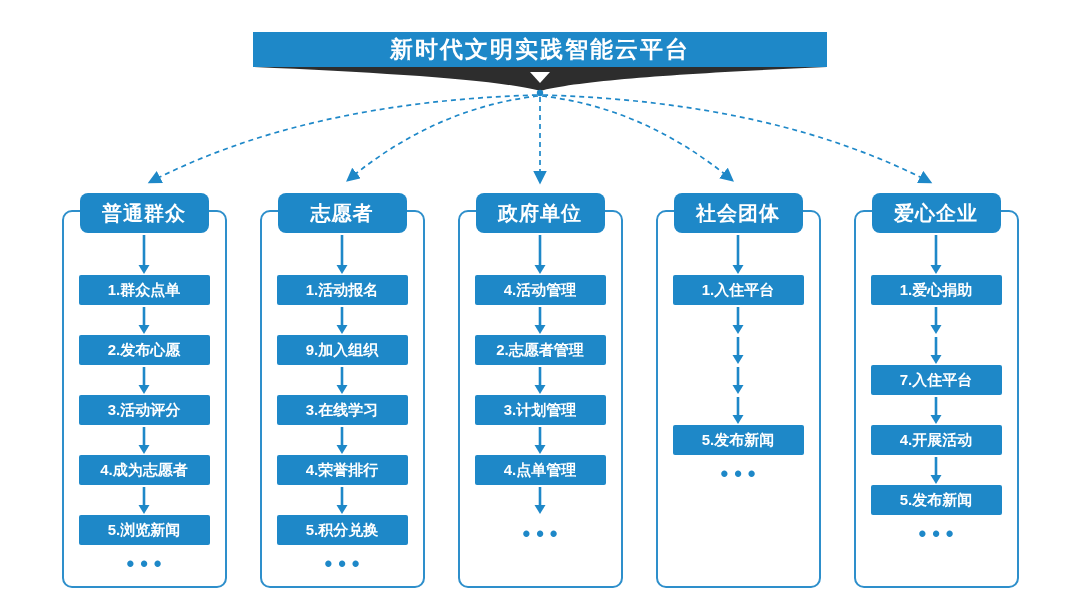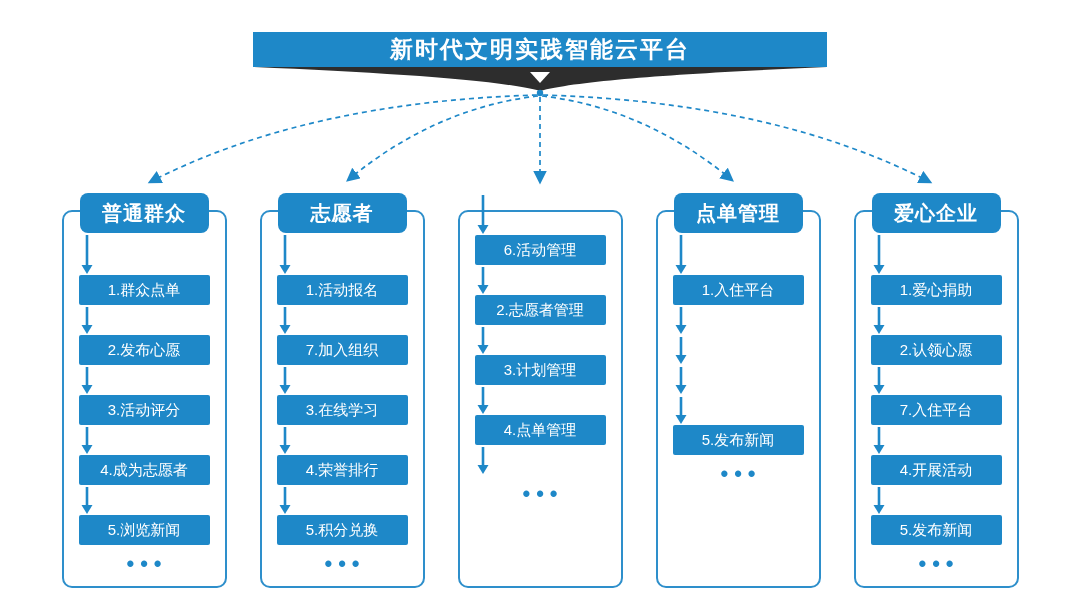--- a/index.html
+++ b/index.html
@@ -53,21 +53,21 @@
   }
   .col-header{
     position:relative;z-index:1;
     width:129px;height:40px;flex:0 0 40px;
     background:var(--primary);border-radius:8px;
     color:var(--text-on-primary);font-size:20px;font-weight:bold;letter-spacing:1px;
     display:flex;align-items:center;justify-content:center;
   }
   .col-body{
     position:relative;z-index:1;
-    display:flex;flex-direction:column;align-items:flex-start;
+    display:flex;flex-direction:column;align-items:center;font-weight:bold;
   }
   .item{
     width:131px;height:30px;flex:0 0 30px;
     background:var(--primary);border-radius:2px;
     color:var(--text-on-primary);font-size:15px;
     display:flex;align-items:center;justify-content:center;
     white-space:nowrap;
   }
   .v-arrow{display:block;}
   .v-arrow line{stroke:var(--primary);stroke-width:2.6;}
@@ -144,21 +144,21 @@
     <div class="col-body">
         <svg width="16" height="42" viewBox="0 0 16 42" class="v-arrow">
           <line x1="8" y1="2" x2="8" y2="33"></line>
           <polygon points="2.5,32 13.5,32 8,41"></polygon>
         </svg>
         <div class="item">1.活动报名</div>
         <svg width="16" height="30" viewBox="0 0 16 30" class="v-arrow">
           <line x1="8" y1="2" x2="8" y2="21"></line>
           <polygon points="2.5,20 13.5,20 8,29"></polygon>
         </svg>
-        <div class="item">7.加入组织</div>
+        <div class="item">9.加入组织</div>
         <svg width="16" height="30" viewBox="0 0 16 30" class="v-arrow">
           <line x1="8" y1="2" x2="8" y2="21"></line>
           <polygon points="2.5,20 13.5,20 8,29"></polygon>
         </svg>
         <div class="item">3.在线学习</div>
         <svg width="16" height="30" viewBox="0 0 16 30" class="v-arrow">
           <line x1="8" y1="2" x2="8" y2="21"></line>
           <polygon points="2.5,20 13.5,20 8,29"></polygon>
         </svg>
         <div class="item">4.荣誉排行</div>
@@ -166,26 +166,27 @@
           <line x1="8" y1="2" x2="8" y2="21"></line>
           <polygon points="2.5,20 13.5,20 8,29"></polygon>
         </svg>
         <div class="item">5.积分兑换</div>
       </div>
     <div class="more">•••</div>
   </div>
 
   <div class="column">
     <div class="col-outline"></div>
-    <div class="col-body">
-        <svg width="16" height="42" viewBox="0 0 16 42" class="v-arrow">
-          <line x1="8" y1="2" x2="8" y2="33"></line>
-          <polygon points="2.5,32 13.5,32 8,41"></polygon>
-        </svg>
-        <div class="item">6.活动管理</div>
+    <div class="col-header">政府单位</div>
+    <div class="col-body">
+        <svg width="16" height="42" viewBox="0 0 16 42" class="v-arrow">
+          <line x1="8" y1="2" x2="8" y2="33"></line>
+          <polygon points="2.5,32 13.5,32 8,41"></polygon>
+        </svg>
+        <div class="item">4.活动管理</div>
         <svg width="16" height="30" viewBox="0 0 16 30" class="v-arrow">
           <line x1="8" y1="2" x2="8" y2="21"></line>
           <polygon points="2.5,20 13.5,20 8,29"></polygon>
         </svg>
         <div class="item">2.志愿者管理</div>
         <svg width="16" height="30" viewBox="0 0 16 30" class="v-arrow">
           <line x1="8" y1="2" x2="8" y2="21"></line>
           <polygon points="2.5,20 13.5,20 8,29"></polygon>
         </svg>
         <div class="item">3.计划管理</div>
@@ -197,21 +198,21 @@
         <svg width="16" height="30" viewBox="0 0 16 30" class="v-arrow">
           <line x1="8" y1="2" x2="8" y2="21"></line>
           <polygon points="2.5,20 13.5,20 8,29"></polygon>
         </svg>
       </div>
     <div class="more">•••</div>
   </div>
 
   <div class="column">
     <div class="col-outline"></div>
-    <div class="col-header">点单管理</div>
+    <div class="col-header">社会团体</div>
     <div class="col-body">
         <svg width="16" height="42" viewBox="0 0 16 42" class="v-arrow">
           <line x1="8" y1="2" x2="8" y2="33"></line>
           <polygon points="2.5,32 13.5,32 8,41"></polygon>
         </svg>
         <div class="item">1.入住平台</div>
         <svg width="16" height="30" viewBox="0 0 16 30" class="v-arrow">
           <line x1="8" y1="2" x2="8" y2="21"></line>
           <polygon points="2.5,20 13.5,20 8,29"></polygon>
         </svg>
@@ -238,21 +239,20 @@
     <div class="col-body">
         <svg width="16" height="42" viewBox="0 0 16 42" class="v-arrow">
           <line x1="8" y1="2" x2="8" y2="33"></line>
           <polygon points="2.5,32 13.5,32 8,41"></polygon>
         </svg>
         <div class="item">1.爱心捐助</div>
         <svg width="16" height="30" viewBox="0 0 16 30" class="v-arrow">
           <line x1="8" y1="2" x2="8" y2="21"></line>
           <polygon points="2.5,20 13.5,20 8,29"></polygon>
         </svg>
-        <div class="item">2.认领心愿</div>
         <svg width="16" height="30" viewBox="0 0 16 30" class="v-arrow">
           <line x1="8" y1="2" x2="8" y2="21"></line>
           <polygon points="2.5,20 13.5,20 8,29"></polygon>
         </svg>
         <div class="item">7.入住平台</div>
         <svg width="16" height="30" viewBox="0 0 16 30" class="v-arrow">
           <line x1="8" y1="2" x2="8" y2="21"></line>
           <polygon points="2.5,20 13.5,20 8,29"></polygon>
         </svg>
         <div class="item">4.开展活动</div>

